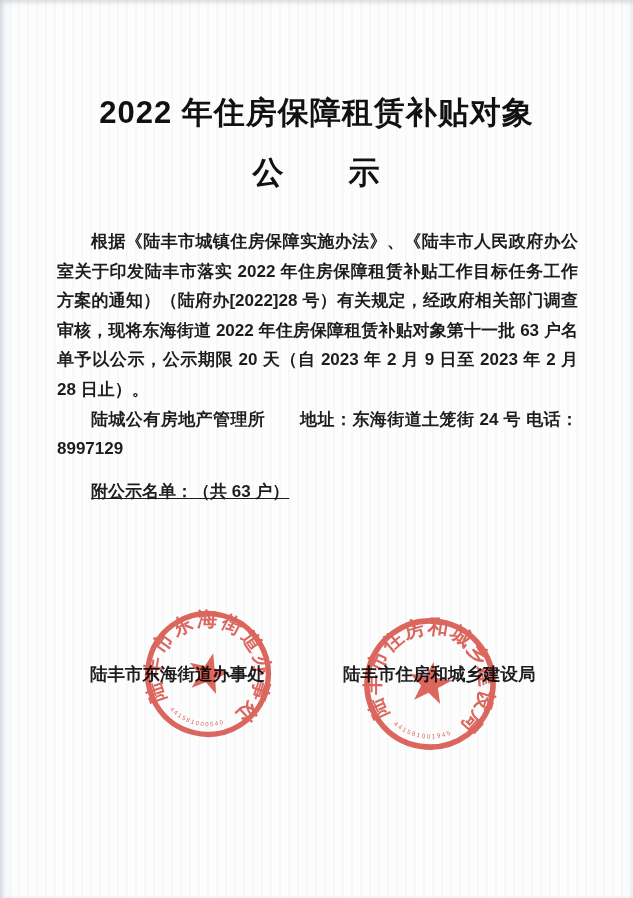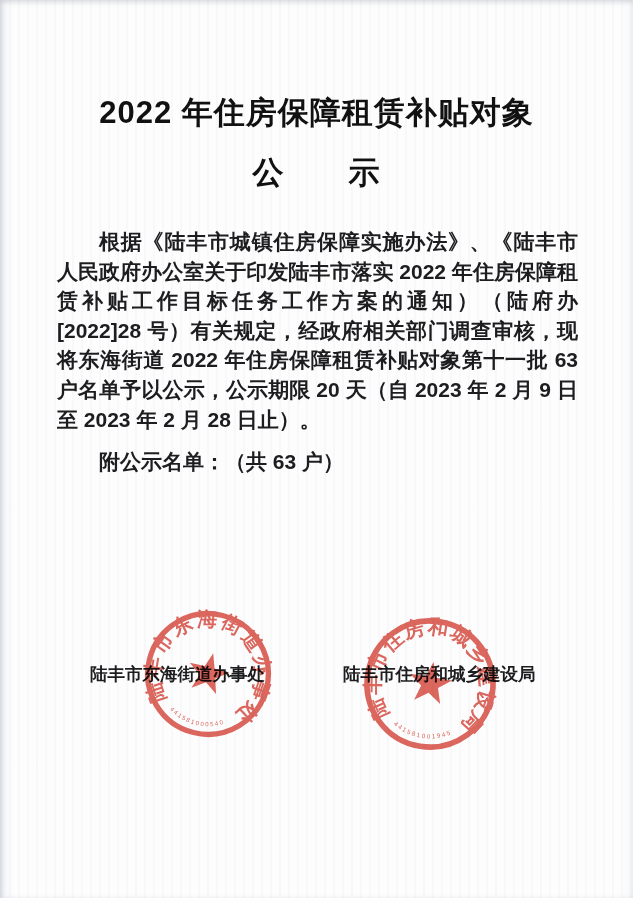--- a/index.html
+++ b/index.html
@@ -20,25 +20,25 @@
   .title1, .title2 {
     position:absolute; left:0; right:0;
     text-align:center;
     font-size:31px; font-weight:700; color:#111;
     letter-spacing:1px;
   }
   .title1 { top:92px; }
   .title2 { top:145px;margin-top:7px; }
   .content {
     position:absolute; top:227px; left:57px; width:521px;
-    font-size:21px; font-weight:700; line-height:29.6px;
+    font-size:17px; font-weight:700; line-height:29.6px;
     text-align:justify;
   }
   .content p { text-indent:2em; margin:0; }
-  .content p.attachment { margin-top:13px; }
+  .content p.attachment { margin-top:13px;text-decoration:underline; }
   .sig-left {
     position:absolute; left:90px; top:662px;
     font-size:17.5px; font-weight:700; white-space:nowrap;
   }
   .sig-right {
     position:absolute; left:343px; top:662px; width:190px;
     font-size:17.5px; font-weight:700; text-align:center;
   }
   .sig-right .sig-name { white-space:nowrap; }
   .sig-right .sig-date { margin-top:6px; letter-spacing:0.5px; }
@@ -57,20 +57,21 @@
 </head>
 <body>
 
 <div class="page">
 
   <h1 class="title1">2022 年住房保障租赁补贴对象</h1>
   <h1 class="title2">公　　示</h1>
 
   <div class="content">
     <p>根据《陆丰市城镇住房保障实施办法》、《陆丰市人民政府办公室关于印发陆丰市落实 2022 年住房保障租赁补贴工作目标任务工作方案的通知）（陆府办[2022]28 号）有关规定，经政府相关部门调查审核，现将东海街道 2022 年住房保障租赁补贴对象第十一批 63 户名单予以公示，公示期限 20 天（自 2023 年 2 月 9 日至 2023 年 2 月 28 日止）。</p>
+    <p>陆城公有房地产管理所　　地址：东海街道土笼街 24 号 电话：8997129</p>
     <p class="attachment">附公示名单：（共 63 户）</p>
   </div>
 
   <div class="sig-left">陆丰市东海街道办事处</div>
 
   <div class="sig-right">
     <div class="sig-name">陆丰市住房和城乡建设局</div>
   </div>
 
   <svg class="seal seal-left" viewBox="0 0 200 200" xmlns="http://www.w3.org/2000/svg">

